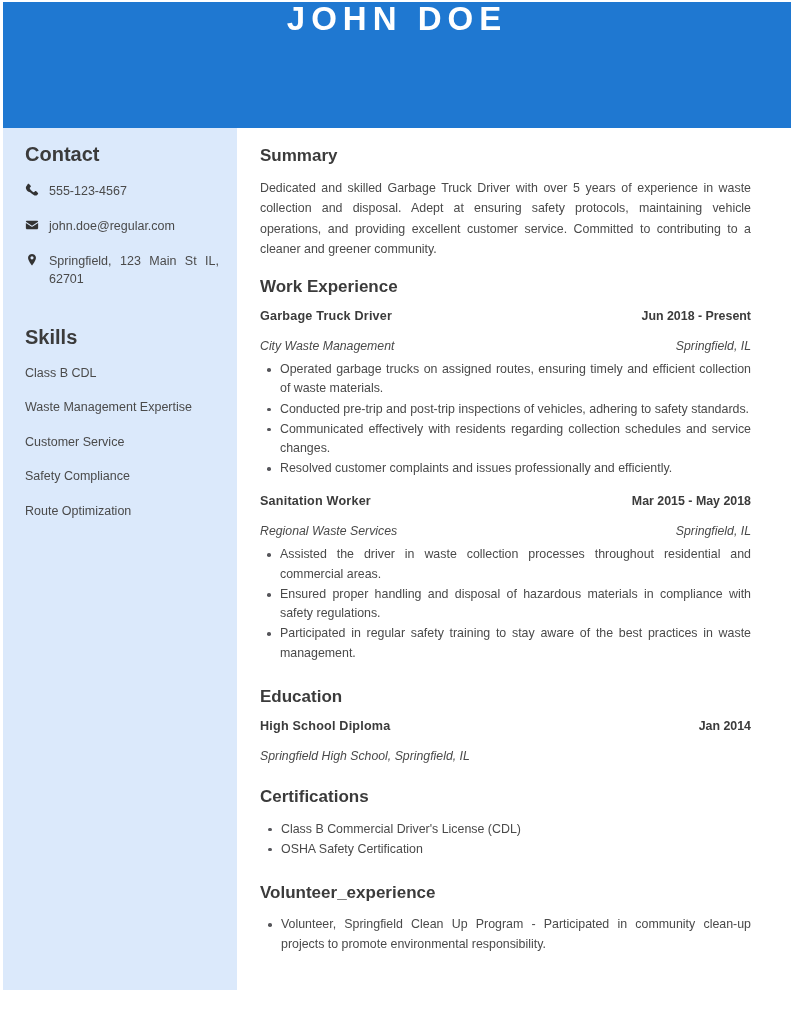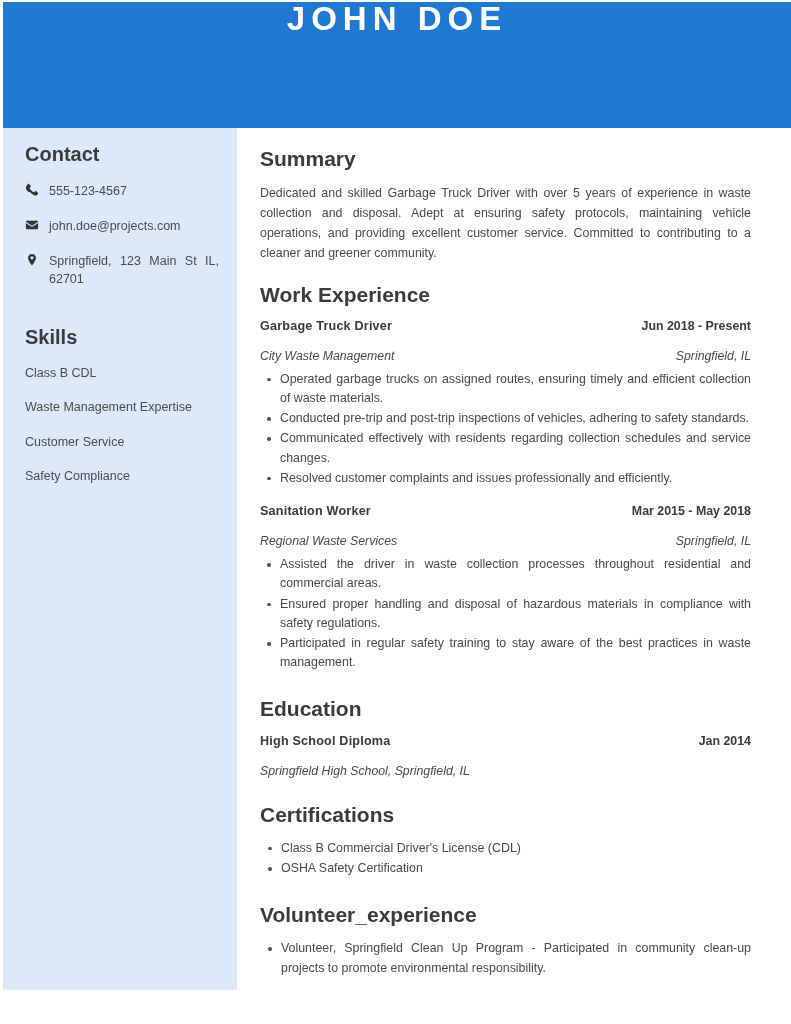--- a/index.html
+++ b/index.html
@@ -84,21 +84,21 @@
     text-align: justify;
   }
   .skill-item {
     font-size: 12.5px;
     color: #4a4a4a;
     margin-bottom: 17px;
     line-height: 1.4;
   }
   
   .main-heading {
-    font-size: 21px;
+    font-size: 17px;
     font-weight: bold;
     color: #3b3b3b;
     margin: 0 0 12px 0;
     line-height: 1.2;
   }
   .section { margin-bottom: 20px; }
   .section.summary { margin-bottom: 18px; }
   .summary-text {
     font-size: 12.4px;
     line-height: 1.62;
@@ -191,38 +191,39 @@
         <span class="contact-text">555-123-4567</span>
       </div>
 
       <div class="contact-row">
         <span class="contact-icon">
           <svg width="14" height="14" viewBox="0 0 16 16" fill="currentColor" aria-hidden="true">
             <path d="M1 4.2c0-.7.6-1.2 1.3-1.2h11.4c.7 0 1.3.5 1.3 1.2L8 8.9 1 4.2z"></path>
             <path d="M1 5.6l6.6 4.4c.25.17.55.17.8 0L15 5.6v5.9c0 .8-.6 1.4-1.3 1.4H2.3C1.6 12.9 1 12.3 1 11.5V5.6z"></path>
           </svg>
         </span>
-        <span class="contact-text">john.doe@projects.com</span>
+        <span class="contact-text">john.doe@regular.com</span>
       </div>
 
       <div class="contact-row">
         <span class="contact-icon">
           <svg width="14" height="14" viewBox="0 0 16 16" fill="currentColor" aria-hidden="true">
             <path d="M8 1C5.5 1 3.5 3 3.5 5.5c0 3.3 4 8.3 4.2 8.5.17.2.47.2.63 0 .2-.2 4.17-5.2 4.17-8.5C12.5 3 10.5 1 8 1zm0 6.3a1.8 1.8 0 1 1 0-3.6 1.8 1.8 0 0 1 0 3.6z"></path>
           </svg>
         </span>
         <span class="contact-text">Springfield, 123 Main St IL, 62701</span>
       </div>
 
       <div class="side-heading second">Skills</div>
 
       <div class="skill-item">Class B CDL</div>
       <div class="skill-item">Waste Management Expertise</div>
       <div class="skill-item">Customer Service</div>
       <div class="skill-item">Safety Compliance</div>
+      <div class="skill-item">Route Optimization</div>
 
     </div>
 
     <div class="main">
 
       <div class="section summary">
         <div class="main-heading">Summary</div>
         <p class="summary-text">Dedicated and skilled Garbage Truck Driver with over 5 years of experience in waste collection and disposal. Adept at ensuring safety protocols, maintaining vehicle operations, and providing excellent customer service. Committed to contributing to a cleaner and greener community.</p>
       </div>
 

